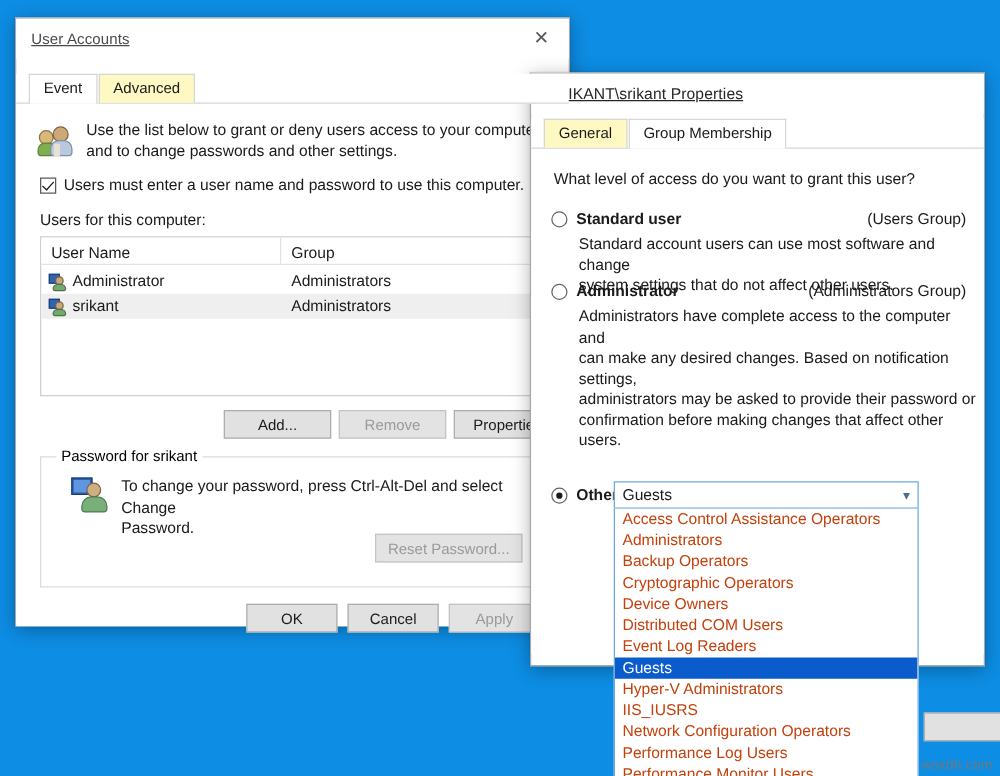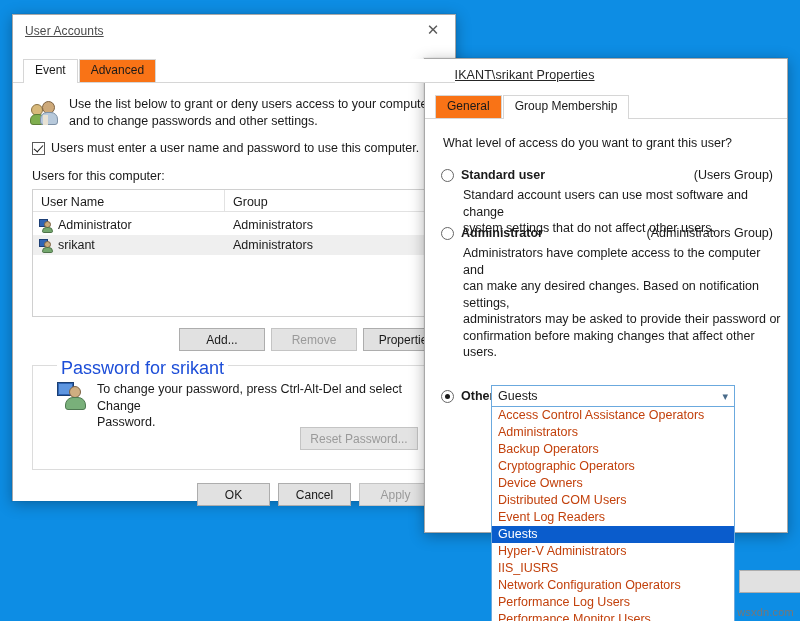--- a/index.html
+++ b/index.html
@@ -58,21 +58,21 @@
     background: #ffffff;
     position: relative;
     z-index: 2;
   }
   .tab {
     font-size: 12px;
     color: #1a1a1a;
     padding: 3px 11px 4px 11px;
     border: 1px solid #d6d6d6;
     border-bottom: none;
-    background: #f97316;
+    background: #fef9c3;
     margin-right: 1px;
     line-height: 15px;
     position: relative;
   }
   .tab.active {
     background: #ffffff;
     margin-bottom: -1px;
     padding-bottom: 5px;
   }
 
@@ -106,25 +106,25 @@
   
   .usericon { position: relative; display: inline-block; }
 
   
   .groupbox {
     border: 1px solid #dcdcdc;
     position: absolute;
   }
   .groupbox-title {
     position: absolute;
-    top: -8px; left: 24px;
+    top: -8px; left: 12px;
     background: #fff;
     padding: 0 4px;
-    font-size: 18px;
-    color: #1d4ed8;
+    font-size: 12px;
+    color: #000000;
   }
 
   
   .listview {
     position: absolute;
     border: 1px solid #d0d0d0;
     background: #fff;
     overflow: hidden;
   }
   .lv-header {

